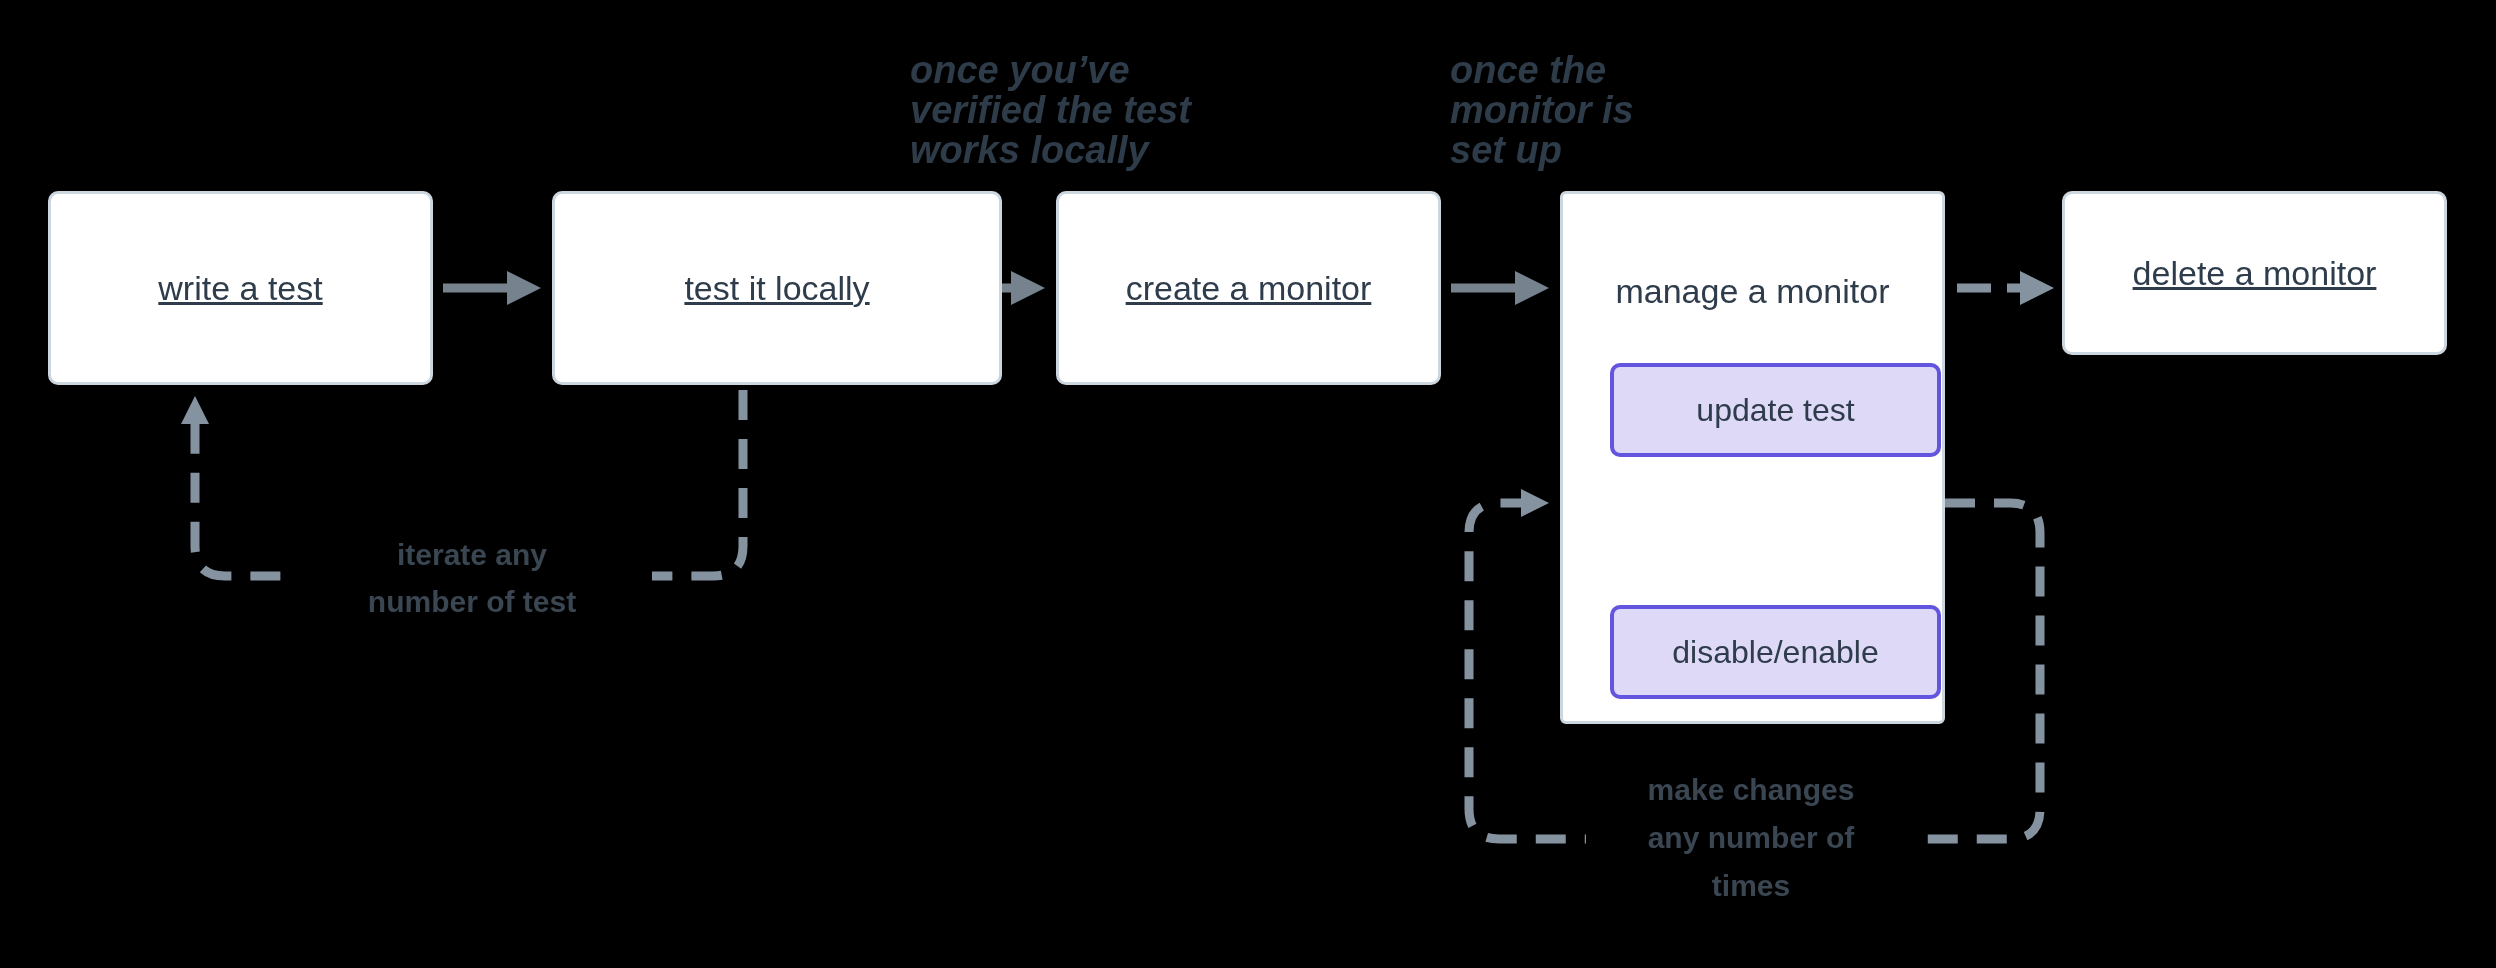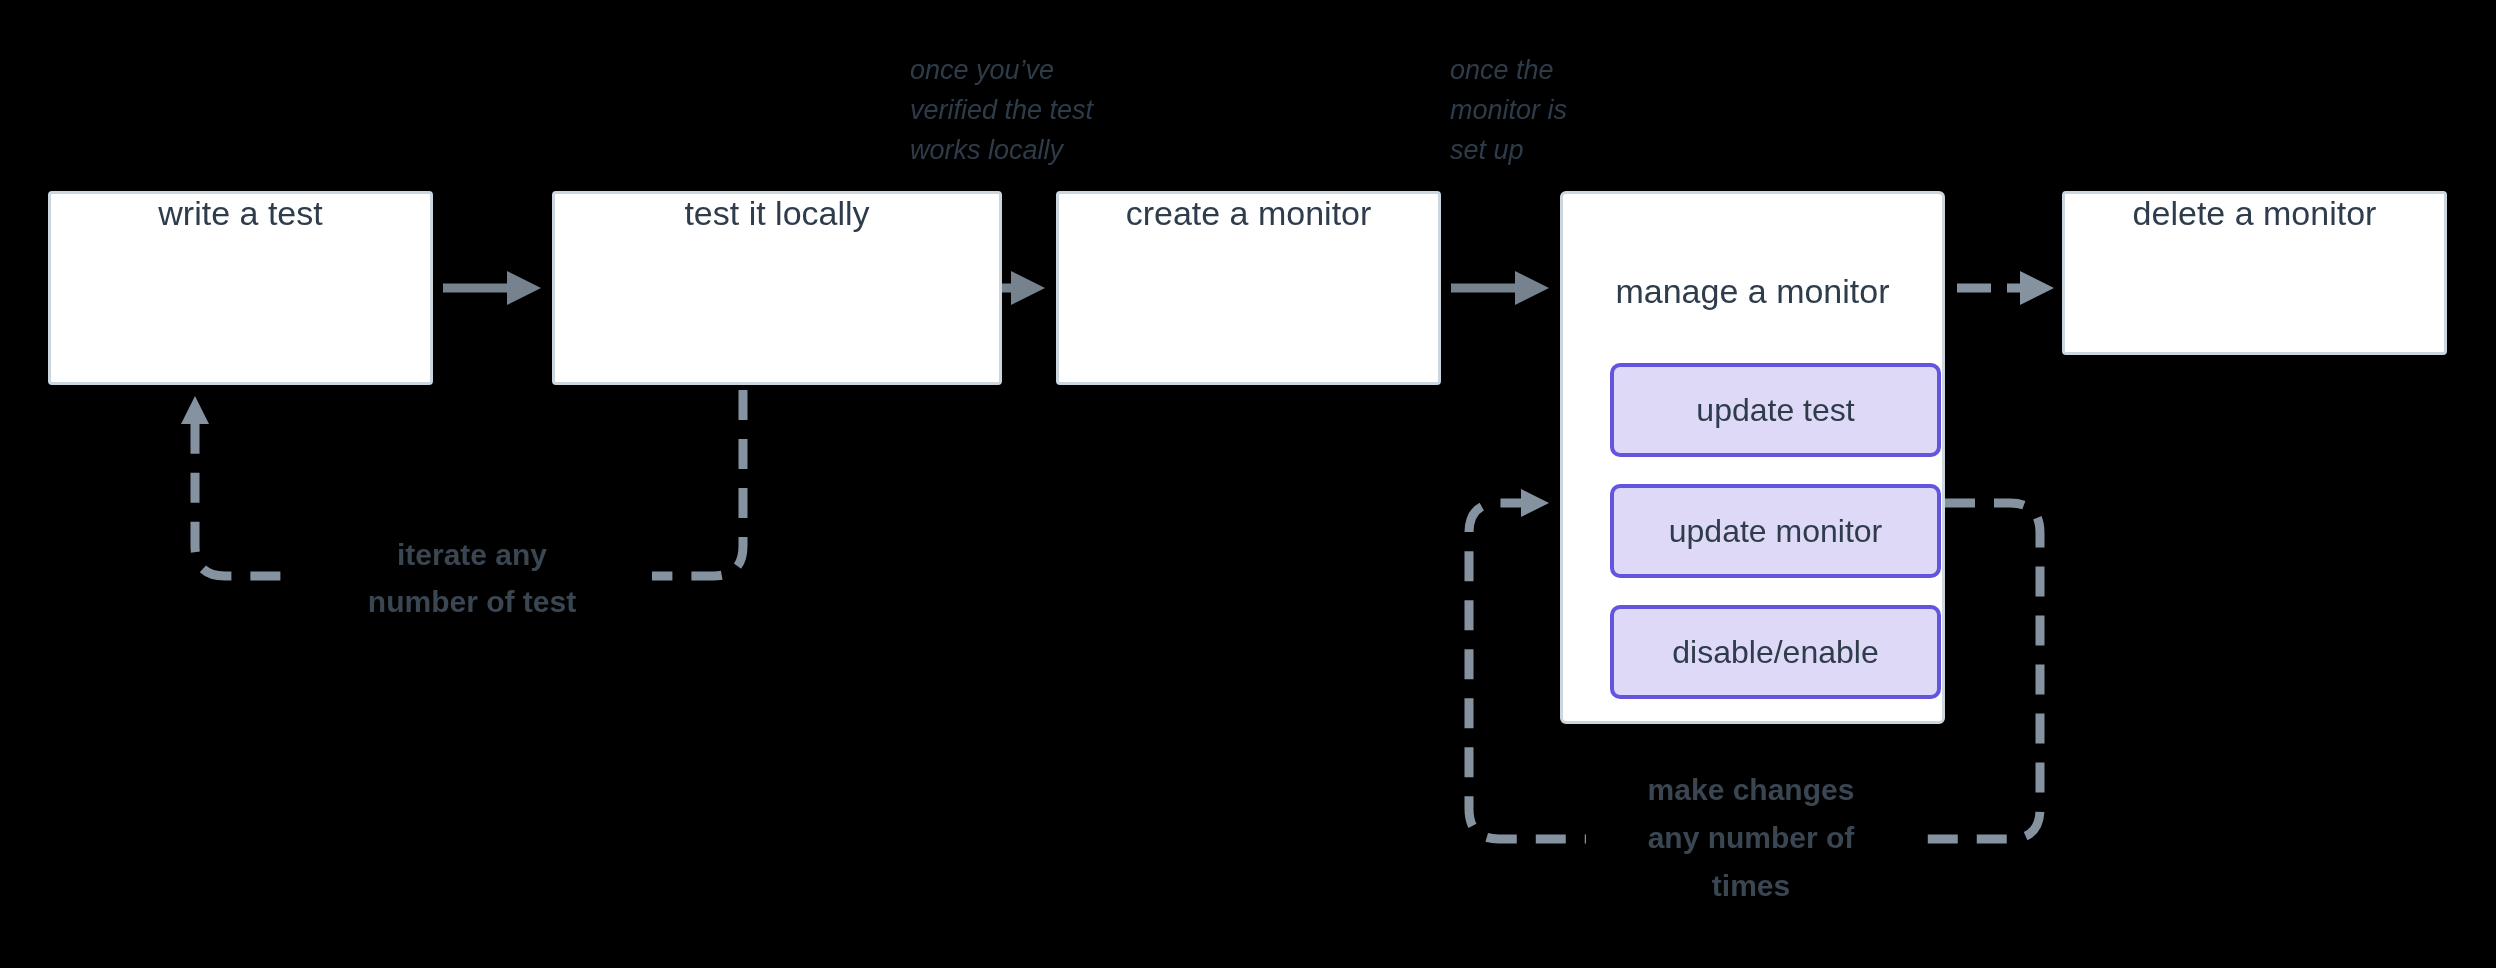--- a/index.html
+++ b/index.html
@@ -16,23 +16,23 @@
   }
   *{box-sizing:border-box;margin:0;padding:0;}
   html,body{background:var(--background);}
   body{font-family:"Liberation Sans",sans-serif;}
   .canvas{
     position:relative;width:2496px;height:968px;
     background:var(--background);overflow:hidden;
   }
   .node{
     position:absolute;background:var(--box-fill);
-    border:3px solid var(--box-border);border-radius:4px;
-    display:flex;justify-content:center;
-    color:var(--box-text);font-size:34px;font-weight:500;
+    border:3px solid var(--box-border);border-radius:10px;
+    display:flex;align-items:center;justify-content:center;
+    color:var(--box-text);font-size:34px;font-weight:500;text-decoration:underline;
   }
   .node-write{left:48px;top:191px;width:385px;height:194px;}
   .node-test{left:552px;top:191px;width:450px;height:194px;}
   .node-create{left:1056px;top:191px;width:385px;height:194px;}
   .node-delete{left:2062px;top:191px;width:385px;height:164px;}
   .node-manage{
     position:absolute;left:1560px;top:191px;width:385px;height:533px;
     background:var(--box-fill);border:3px solid var(--box-border);border-radius:6px;
   }
   .manage-title{
@@ -50,21 +50,21 @@
   .subbox-2{top:290px;}
   .subbox-3{top:411px;}
   .connector-layer{position:absolute;left:0;top:0;width:2496px;height:968px;pointer-events:none;}
   .solid-line{stroke:var(--arrow);stroke-width:9;fill:none;}
   .solid-head{fill:var(--arrow);stroke:none;}
   .dash-line{stroke:var(--dash);stroke-width:9;fill:none;stroke-dasharray:30 19;}
   .dash-arrow-line{stroke:var(--dash);stroke-width:9;fill:none;stroke-dasharray:34 16;}
   .dash-head{fill:var(--dash);stroke:none;}
   .annotation{
     position:absolute;color:var(--annotation-text);
-    font-size:27px;font-style:italic;font-weight:400;line-height:40px;
+    font-size:38px;font-style:italic;font-weight:700;line-height:40px;
   }
   .annotation-verified{left:910px;top:50px;}
   .annotation-setup{left:1450px;top:50px;}
   .annotation span{display:block;}
   .loop-label{
     position:absolute;background:var(--background);
     color:var(--loop-label-text);font-size:30px;font-weight:700;
     text-align:center;
   }
   .loop-label span{display:block;}
@@ -115,23 +115,20 @@
     <span>test it locally</span>
   </div>
   <div class="node node-create">
     <span>create a monitor</span>
   </div>
   <div class="node-manage">
     <div class="manage-title">manage a monitor</div>
     <div class="subbox subbox-1">
       <span>update test</span>
     </div>
-    <div class="subbox subbox-2">
-      <span>update monitor</span>
-    </div>
     <div class="subbox subbox-3">
       <span>disable/enable</span>
     </div>
   </div>
   <div class="node node-delete">
     <span>delete a monitor</span>
   </div>
 
   <div class="loop-label loop-label-iterate">
     <span>iterate any</span>

